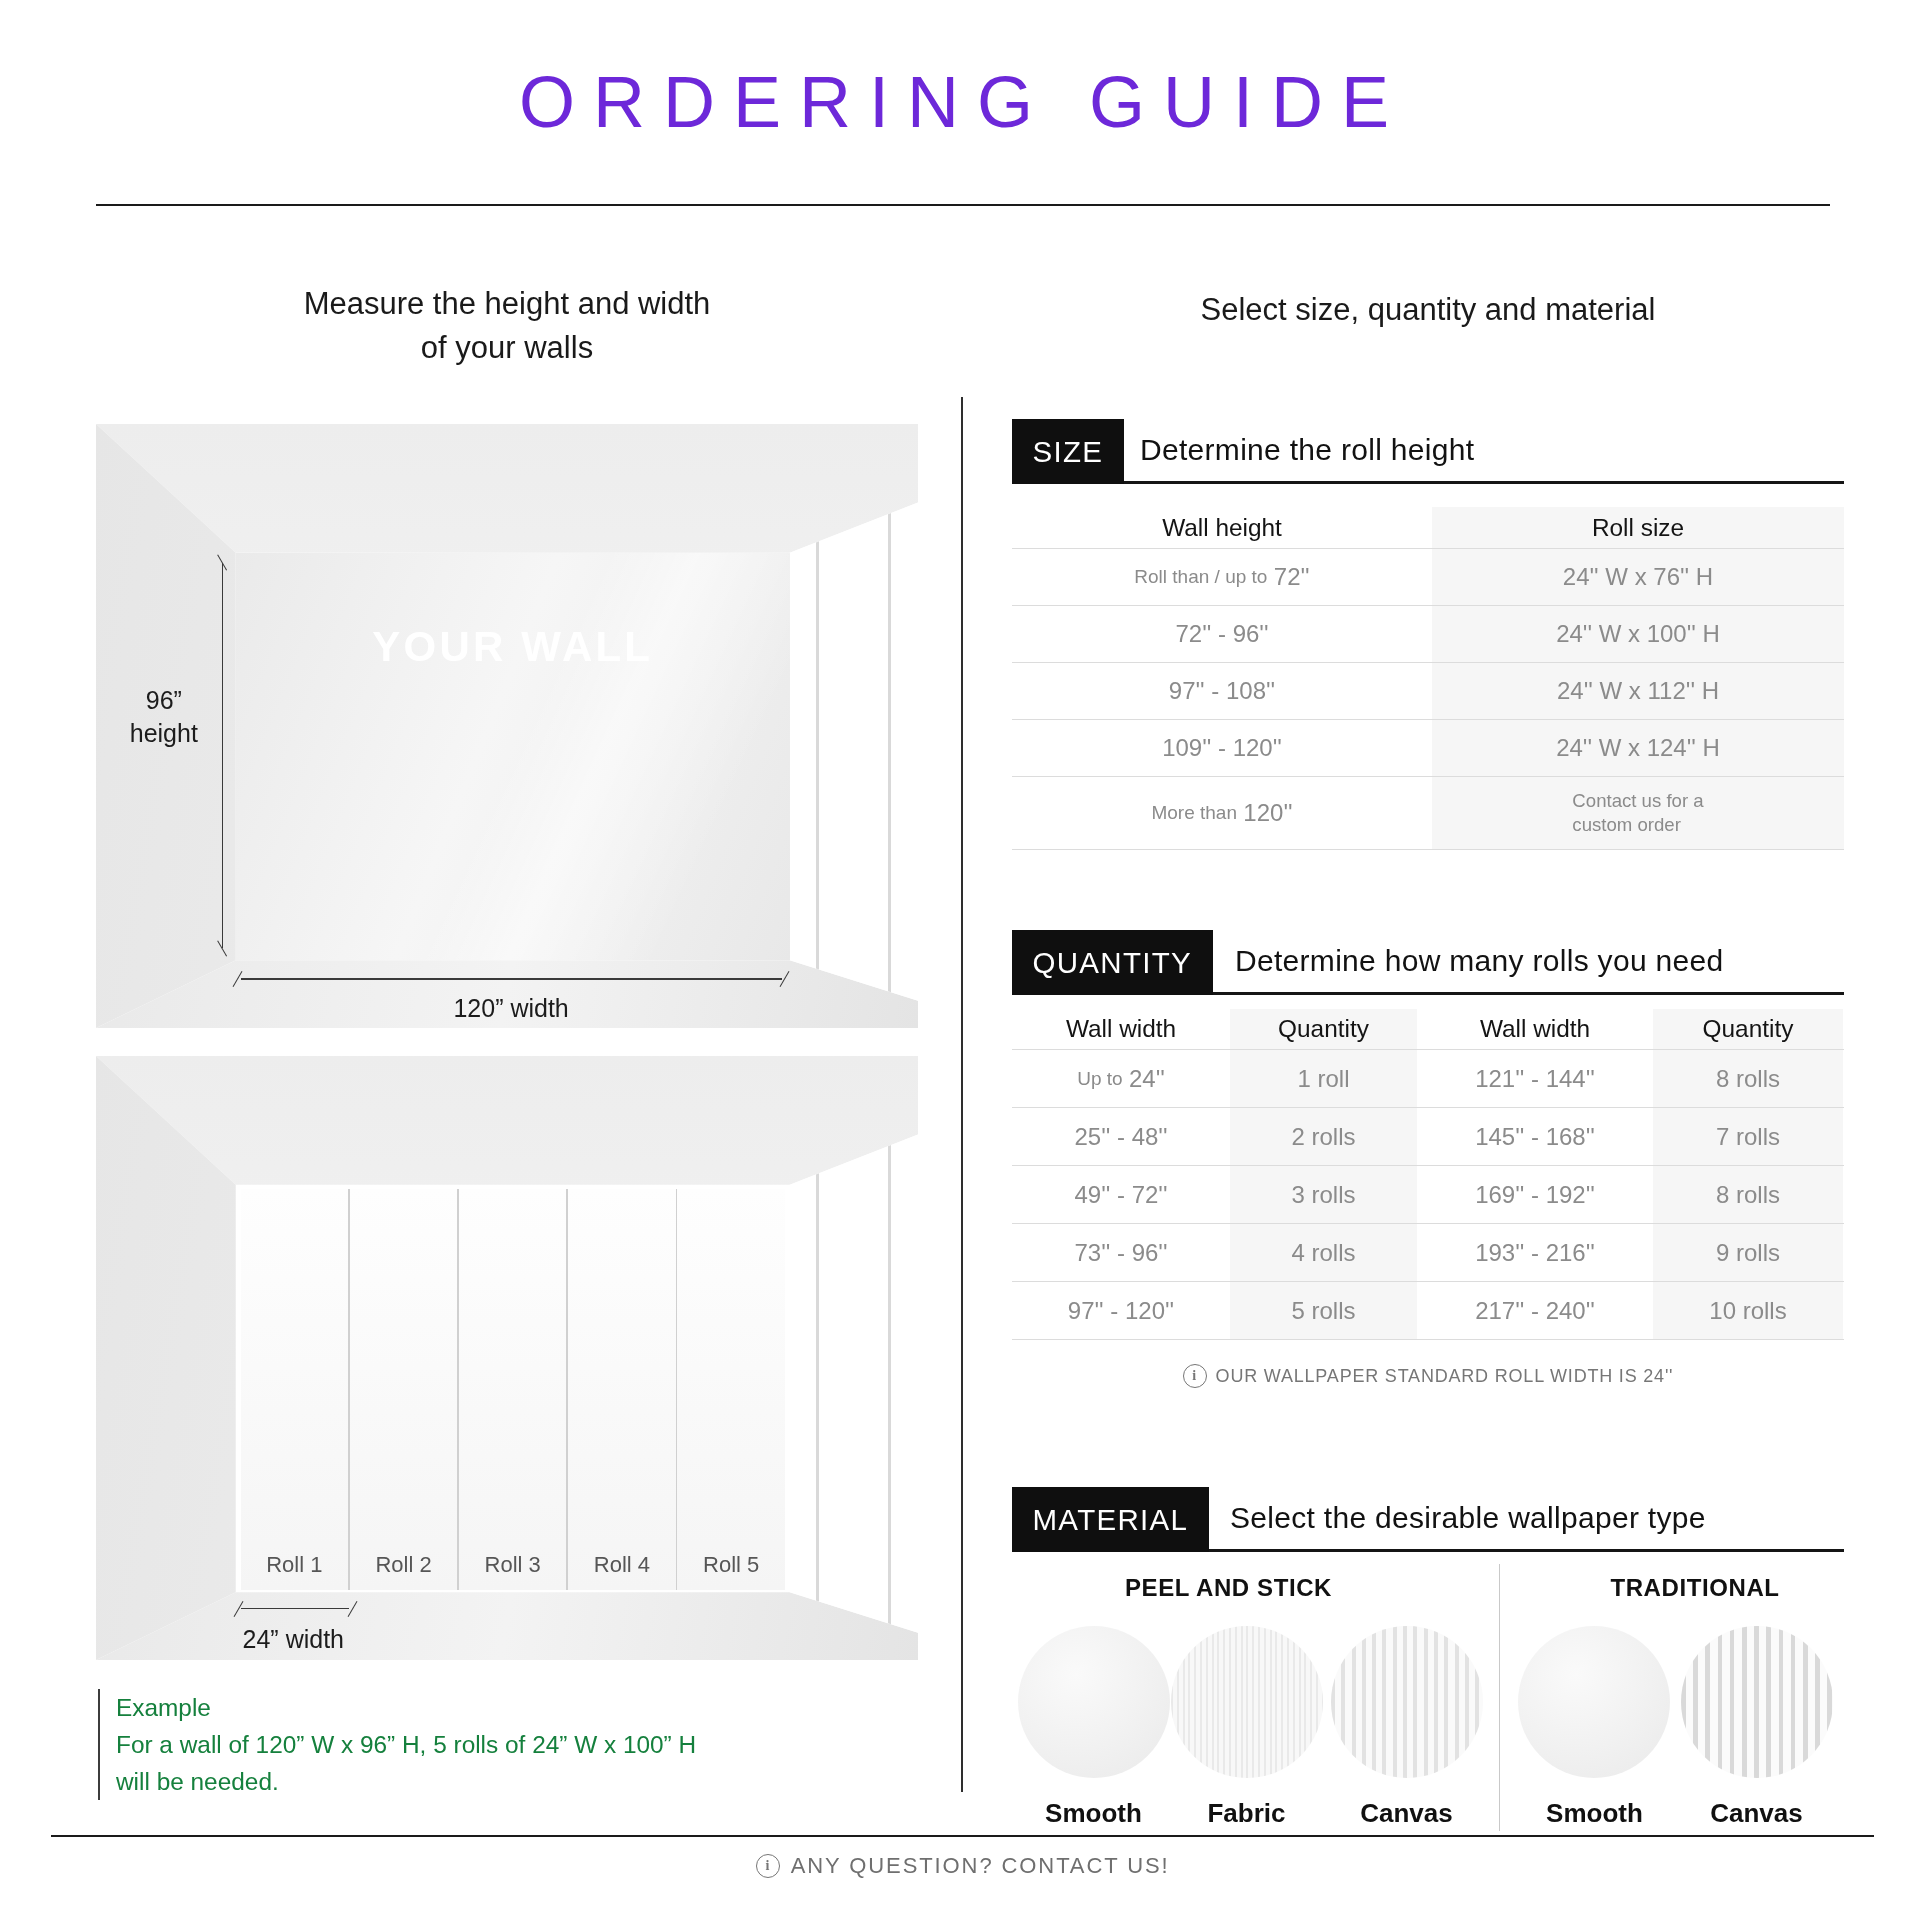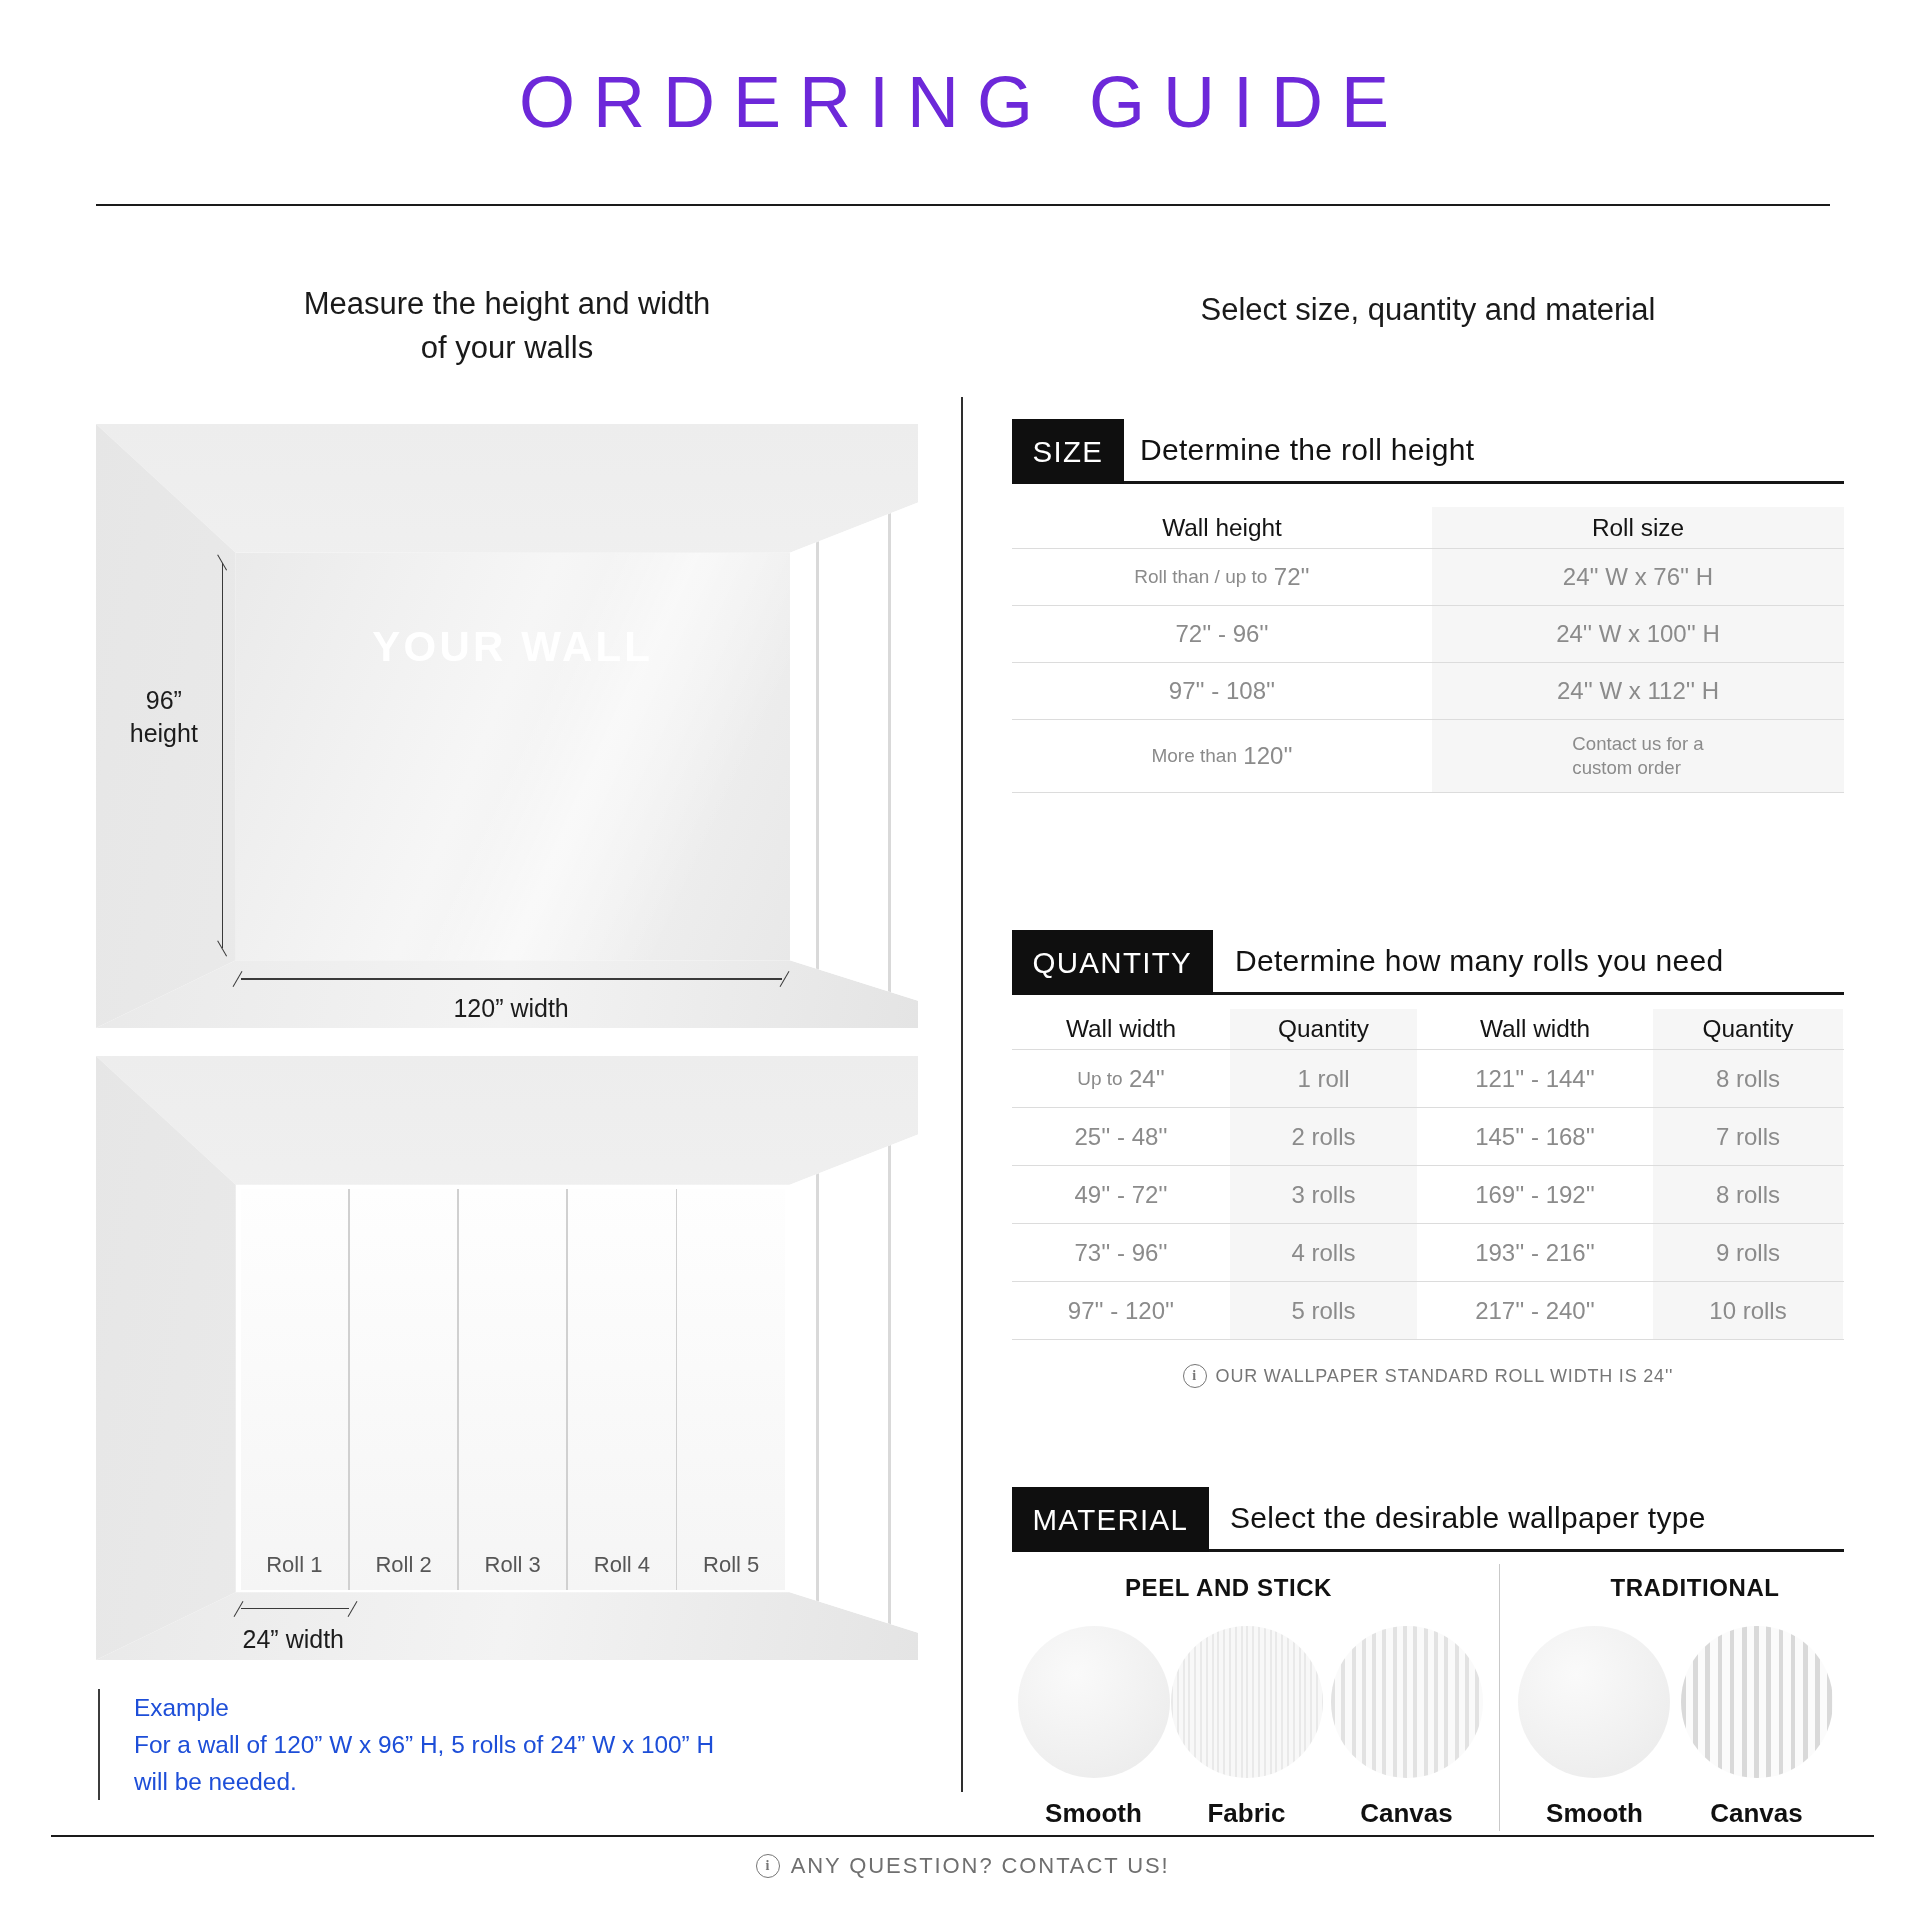--- a/index.html
+++ b/index.html
@@ -55,22 +55,22 @@
   #w1-label{left:17%;top:94%;width:67%;}
   #w2-label{left:13.5%;top:93.8%;width:21%;}
   
   .panels{position:absolute;left:17.6%;top:22%;width:66.2%;height:66.4%;display:flex;gap:1.9px;
           background:#d0d0d0;z-index:2;}
   .panel{flex:1;position:relative;background:linear-gradient(180deg,#fefefe,#f5f5f5);}
   .roll-label{position:absolute;left:0;right:0;bottom:3%;text-align:center;
               font-size:22px;color:#565656;}
 
   
-  #example{top:1689px;left:98px;width:790px;border-left:2.6px solid #3c3c3c;padding-left:34px;
-           font-size:24.4px;line-height:1.52;color:#1d4ed8;}
+  #example{top:1689px;left:98px;width:790px;border-left:2.6px solid #3c3c3c;padding-left:16px;
+           font-size:24.4px;line-height:1.52;color:#15803d;}
 
   
   .section-header{position:absolute;left:1012px;width:832px;height:65px;}
   .section-rule{position:absolute;left:0;bottom:0;width:100%;height:2.6px;background:#151515;}
   .badge{position:absolute;left:0;top:0;bottom:0;background:#0f0f0f;color:#ffffff;
          display:flex;align-items:center;padding:0 20.5px;font-size:29.5px;font-weight:500;
          letter-spacing:1.3px;z-index:2;}
   .section-title{position:absolute;top:0;bottom:2.6px;display:flex;align-items:center;
          font-size:30px;font-weight:400;color:#121212;letter-spacing:0.3px;}
 
@@ -205,20 +205,26 @@
         <span>72'' - 96''</span>
       </div>
       <div class="tcell s-c2 td alt">24'' W x 100'' H</div>
     </div>
     <div class="trow drow">
       <div class="tcell s-c1 td">
         <span>97'' - 108''</span>
       </div>
       <div class="tcell s-c2 td alt">24'' W x 112'' H</div>
     </div>
+    <div class="trow drow">
+      <div class="tcell s-c1 td">
+        <span>109'' - 120''</span>
+      </div>
+      <div class="tcell s-c2 td alt">24'' W x 124'' H</div>
+    </div>
     <div class="trow drow-last trow-last">
       <div class="tcell s-c1 td">
         <span class="pre">More than</span>
         <span>120''</span>
       </div>
       <div class="tcell s-c2 alt td-small">
         <div>
           <div>Contact us for a</div>
           <div>custom order</div>
         </div>

